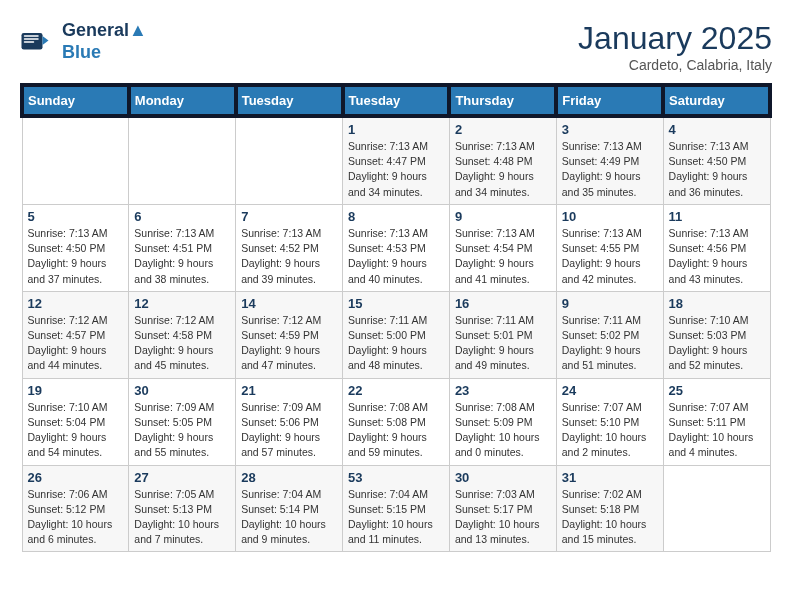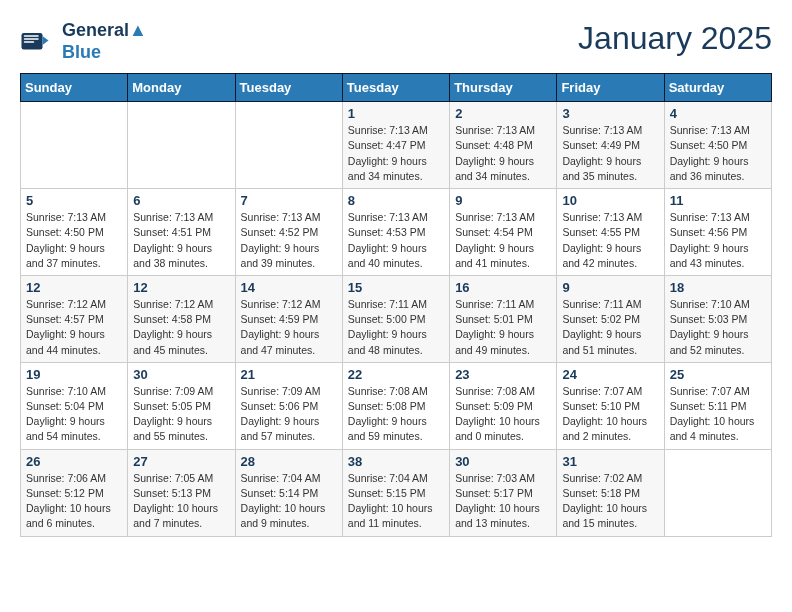--- a/index.html
+++ b/index.html
@@ -52,21 +52,21 @@
       border-collapse: collapse;
       table-layout: fixed;
     }
     thead th {
       background: #2a7ab5;
       color: #fff;
       font-size: 13px;
       font-weight: bold;
       padding: 6px 4px;
       text-align: left;
-      border: 1px solid #0f172a;
+      border: 4px solid #0f172a;
     }
     tbody td {
       vertical-align: top;
       border: 1px solid #ccc;
       padding: 4px 5px;
       font-size: 11px;
       color: #333;
       height: 80px;
       background: #fff;
     }
@@ -101,20 +101,21 @@
       <rect x="5" y="15" width="20" height="2" rx="1" fill="#fff"></rect>
       <rect x="5" y="19" width="14" height="2" rx="1" fill="#fff"></rect>
     </svg>
     <div>
       <div class="logo-text">General<span class="logo-blue">▲</span></div>
       <div class="logo-text logo-blue">Blue</div>
     </div>
   </div>
   <div class="title-block">
     <div class="month-title">January 2025</div>
+    <div class="location">Cardeto, Calabria, Italy</div>
   </div>
 </div>
 
 <table>
   <thead>
     <tr>
     <th>Sunday</th>
         <th>Monday</th>
         <th>Tuesday</th>
         <th>Tuesday</th>
@@ -242,21 +243,21 @@
         </td>
         <td>
           <span class="day-num">27</span>
           <div class="day-info">Sunrise: 7:05 AM<br>Sunset: 5:13 PM<br>Daylight: 10 hours<br>and 7 minutes.</div>
         </td>
         <td>
           <span class="day-num">28</span>
           <div class="day-info">Sunrise: 7:04 AM<br>Sunset: 5:14 PM<br>Daylight: 10 hours<br>and 9 minutes.</div>
         </td>
         <td>
-          <span class="day-num">38</span>
+          <span class="day-num">53</span>
           <div class="day-info">Sunrise: 7:04 AM<br>Sunset: 5:15 PM<br>Daylight: 10 hours<br>and 11 minutes.</div>
         </td>
         <td>
           <span class="day-num">30</span>
           <div class="day-info">Sunrise: 7:03 AM<br>Sunset: 5:17 PM<br>Daylight: 10 hours<br>and 13 minutes.</div>
         </td>
         <td>
           <span class="day-num">31</span>
           <div class="day-info">Sunrise: 7:02 AM<br>Sunset: 5:18 PM<br>Daylight: 10 hours<br>and 15 minutes.</div>
         </td>

